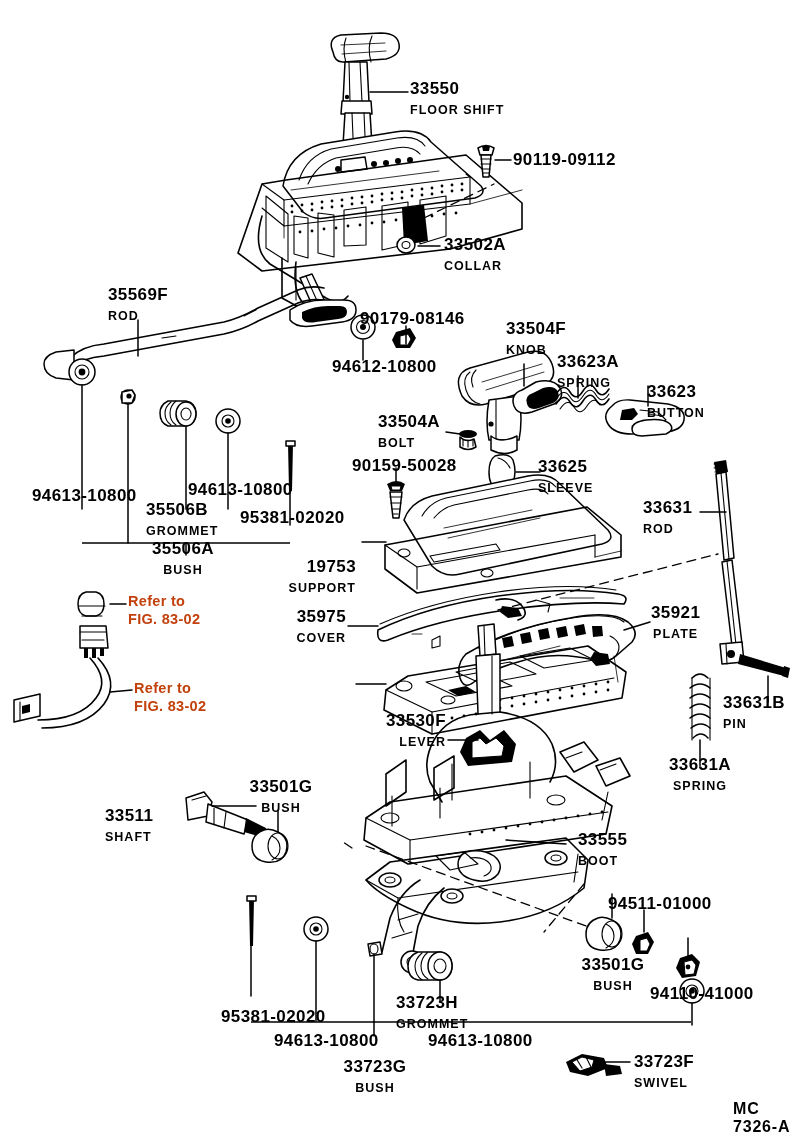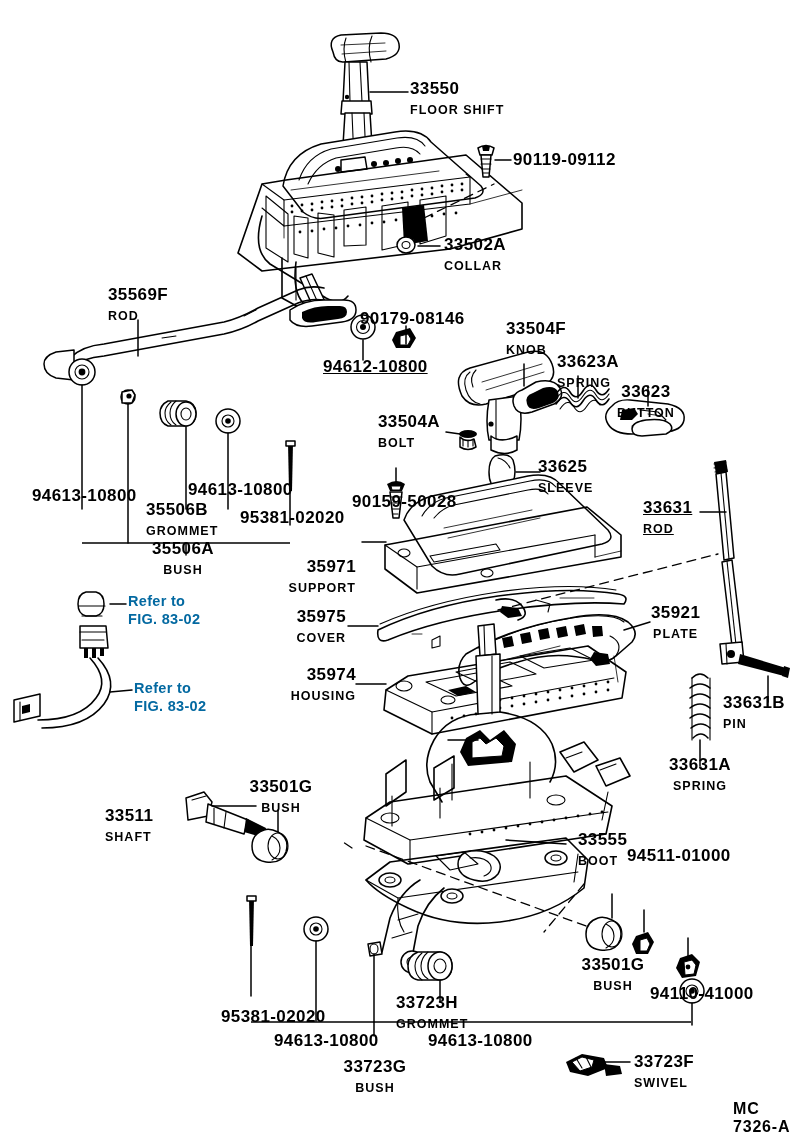--- a/index.html
+++ b/index.html
@@ -46,21 +46,21 @@
     font-family: "Liberation Sans", sans-serif;
   }
   .lbl.ctr { text-align: center; }
   .lbl.rt  { text-align: right; }
   .refer {
     position: absolute;
     font-size: 14.5px;
     font-weight: 700;
     line-height: 1.25;
     letter-spacing: 0.3px;
-    color: #0369a1;
+    color: #c2410c;
   }
   .foot {
     position: absolute;
     font-size: 16px;
     font-weight: 700;
     letter-spacing: 0.8px;
     color: #000;
     font-family: "Liberation Sans", sans-serif;
   }
 </style>
@@ -636,21 +636,21 @@
 
   <div class="lbl" style="left:108px; top:286px;">
     <span class="pn">35569F</span>
     <span class="nm">ROD</span>
   </div>
 
   <div class="lbl" style="left:360px; top:290px;margin-top:20px;">
     <span class="pn">90179-08146</span>
   </div>
 
-  <div class="lbl" style="left:323px; top:358px;text-decoration:underline;">
+  <div class="lbl" style="left:332px; top:358px;">
     <span class="pn">94612-10800</span>
   </div>
 
   <div class="lbl" style="left:32px; top:487px;">
     <span class="pn">94613-10800</span>
   </div>
 
   <div class="lbl" style="left:146px; top:501px;">
     <span class="pn">35506B</span>
     <span class="nm">GROMMET</span>
@@ -672,91 +672,91 @@
   <div class="lbl" style="left:506px; top:320px;">
     <span class="pn">33504F</span>
     <span class="nm">KNOB</span>
   </div>
 
   <div class="lbl" style="left:557px; top:353px;">
     <span class="pn">33623A</span>
     <span class="nm">SPRING</span>
   </div>
 
-  <div class="lbl" style="left:617px; top:383px;text-align:center;">
+  <div class="lbl" style="left:647px; top:383px;">
     <span class="pn">33623</span>
     <span class="nm">BUTTON</span>
   </div>
 
   <div class="lbl" style="left:378px; top:413px;">
     <span class="pn">33504A</span>
     <span class="nm">BOLT</span>
   </div>
 
   <div class="lbl" style="left:538px; top:458px;">
     <span class="pn">33625</span>
     <span class="nm">SLEEVE</span>
   </div>
 
-  <div class="lbl" style="left:352px; top:457px;margin-top:36px;">
+  <div class="lbl" style="left:352px; top:457px;">
     <span class="pn">90159-50028</span>
   </div>
 
   <div class="lbl rt" style="left:206px; top:558px; width:150px;">
-    <span class="pn">35971</span>
+    <span class="pn">19753</span>
     <span class="nm">SUPPORT</span>
   </div>
 
   <div class="lbl rt" style="left:196px; top:608px; width:150px;">
     <span class="pn">35975</span>
     <span class="nm">COVER</span>
   </div>
 
   <div class="lbl" style="left:651px; top:604px;text-align:center;">
     <span class="pn">35921</span>
     <span class="nm">PLATE</span>
   </div>
 
-  <div class="lbl" style="left:643px; top:499px;text-decoration:underline;">
+  <div class="lbl" style="left:643px; top:499px;">
     <span class="pn">33631</span>
     <span class="nm">ROD</span>
   </div>
 
   <div class="lbl" style="left:723px; top:694px;">
     <span class="pn">33631B</span>
     <span class="nm">PIN</span>
   </div>
 
   <div class="lbl ctr" style="left:620px; top:756px; width:160px;">
     <span class="pn">33631A</span>
     <span class="nm">SPRING</span>
   </div>
 
-  <div class="lbl rt" style="left:206px; top:666px; width:150px;">
-    <span class="pn">35974</span>
-    <span class="nm">HOUSING</span>
-  </div>
-
+
+  <div class="lbl rt" style="left:296px; top:712px; width:150px;">
+    <span class="pn">33530F</span>
+    <span class="nm">LEVER</span>
+  </div>
 
   <div class="lbl" style="left:105px; top:807px;">
     <span class="pn">33511</span>
     <span class="nm">SHAFT</span>
   </div>
 
   <div class="lbl ctr" style="left:238px; top:778px; width:86px;">
     <span class="pn">33501G</span>
     <span class="nm">BUSH</span>
   </div>
 
   <div class="lbl" style="left:578px; top:831px;">
     <span class="pn">33555</span>
     <span class="nm">BOOT</span>
   </div>
 
-  <div class="lbl" style="left:608px; top:847px;margin-left:19px;">
+  <div class="lbl" style="left:608px; top:895px;">
     <span class="pn">94511-01000</span>
   </div>
 
   <div class="lbl ctr" style="left:570px; top:956px; width:86px;">
     <span class="pn">33501G</span>
     <span class="nm">BUSH</span>
   </div>
 
   <div class="lbl" style="left:650px; top:985px;">
     <span class="pn">94110-41000</span>

